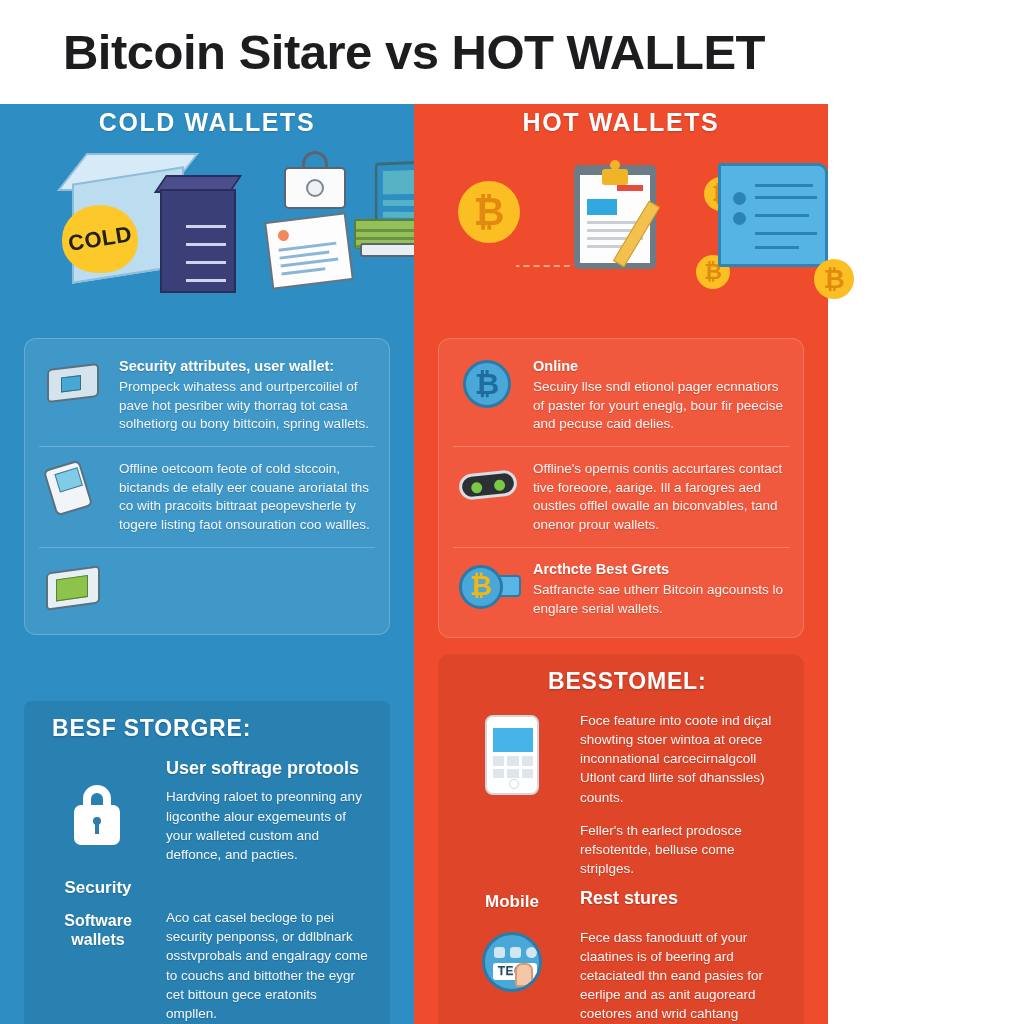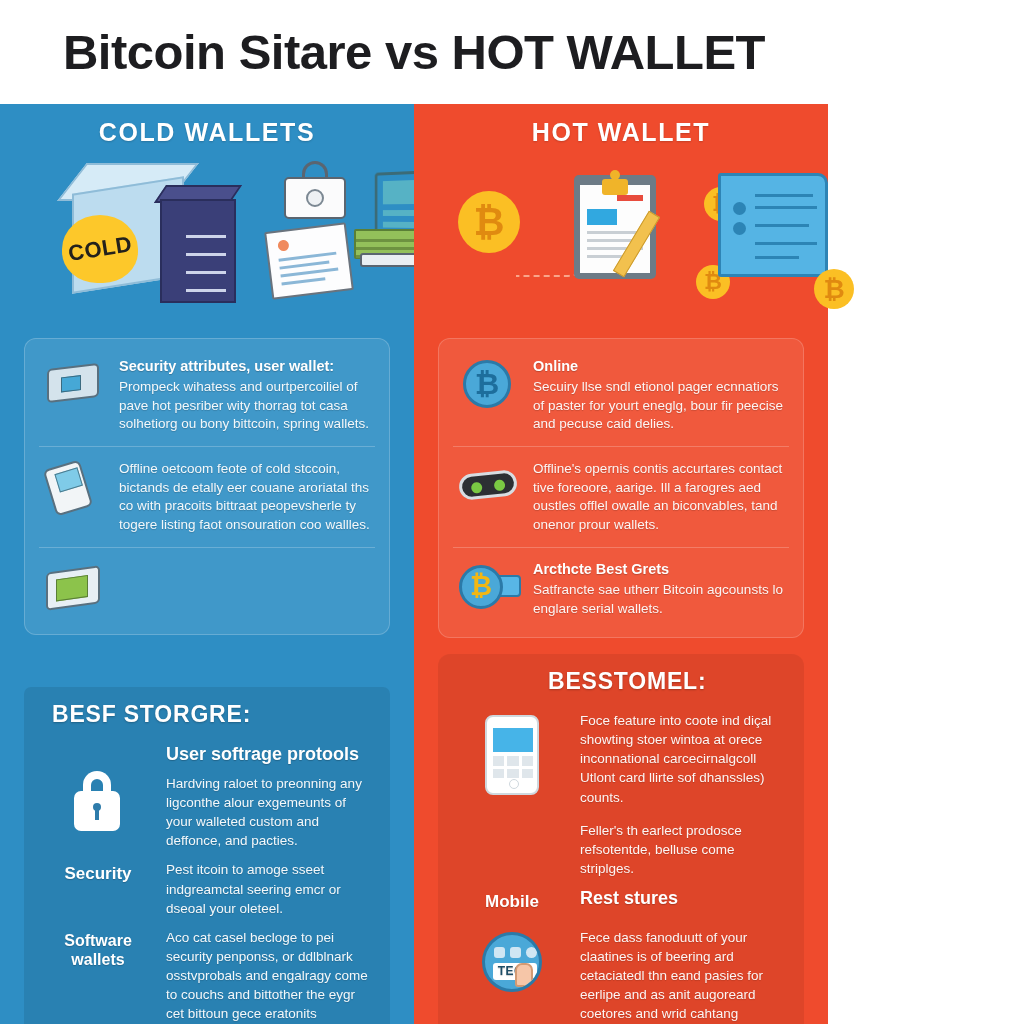--- a/index.html
+++ b/index.html
@@ -50,21 +50,21 @@
     display: flex;
     flex-direction: column;
   }
   .col-cold { background: #2e8ec4; }
   .col-hot  { background: #ef4b2d; }
 
   
   .hero {
     flex: 0 0 212px;
     position: relative;
-    padding-top: 14px;
+    padding-top: 4px;
   }
   .hero-title {
     text-align: center;
     color: #ffffff;
     font-size: 25px;
     font-weight: bold;
     letter-spacing: 1.6px;
     text-shadow: 0 1px 2px rgba(0,0,0,.18);
   }
   .hero-art {
@@ -514,23 +514,20 @@
           <div class="brow">
             <div class="brow-label"></div>
             <div class="brow-main">
               <div class="brow-head">User softrage protools</div>
               <div class="brow-body">Hardving raloet to preonning any ligconthe alour exgemeunts of your walleted custom and deffonce, and pacties.</div>
             </div>
           </div>
 
           <div class="brow">
             <div class="brow-label">Security</div>
-            <div class="brow-main">
-              <div class="brow-body">Pest itcoin to amoge sseet indgreamctal seering emcr or dseoal your oleteel.</div>
-            </div>
           </div>
 
           <div class="brow">
             <div class="brow-label small">Software wallets</div>
             <div class="brow-main">
               <div class="brow-body">Aco cat casel becloge to pei security penponss, or ddlblnark osstvprobals and engalragy come to couchs and bittother the eygr cet bittoun gece eratonits ompllen.</div>
             </div>
           </div>
 
           <div style="position:absolute;left:44px;top:82px">
@@ -541,21 +538,21 @@
             </div>
           </div>
         </div>
       </div>
 
     </div>
 
     <div class="col col-hot">
 
       <div class="hero">
-        <div class="hero-title">HOT WALLET</div>
+        <div class="hero-title">HOT WALLETS</div>
         <div class="hero-art">
           <div class="btc-coin coin-main">₿</div>
           <div class="dashline"></div>
           <div class="clipboard">
             <div class="clip-page">
               <span class="red"></span>
               <span class="blue"></span>
               <span class="bar" style="top:46px;width:56px"></span>
               <span class="bar" style="top:54px;width:46px"></span>
               <span class="bar" style="top:62px;width:56px"></span>

